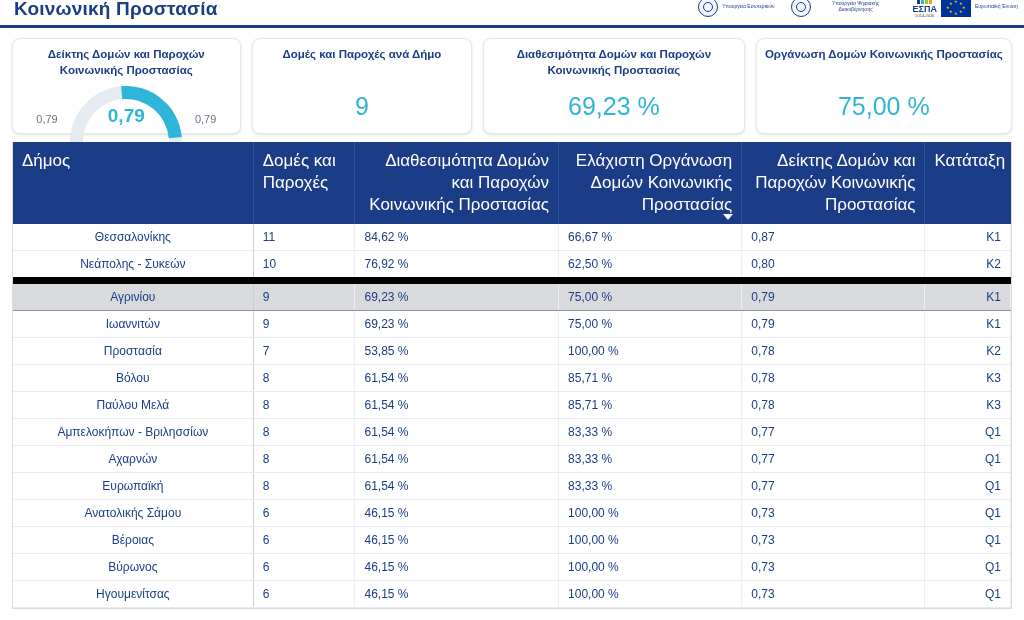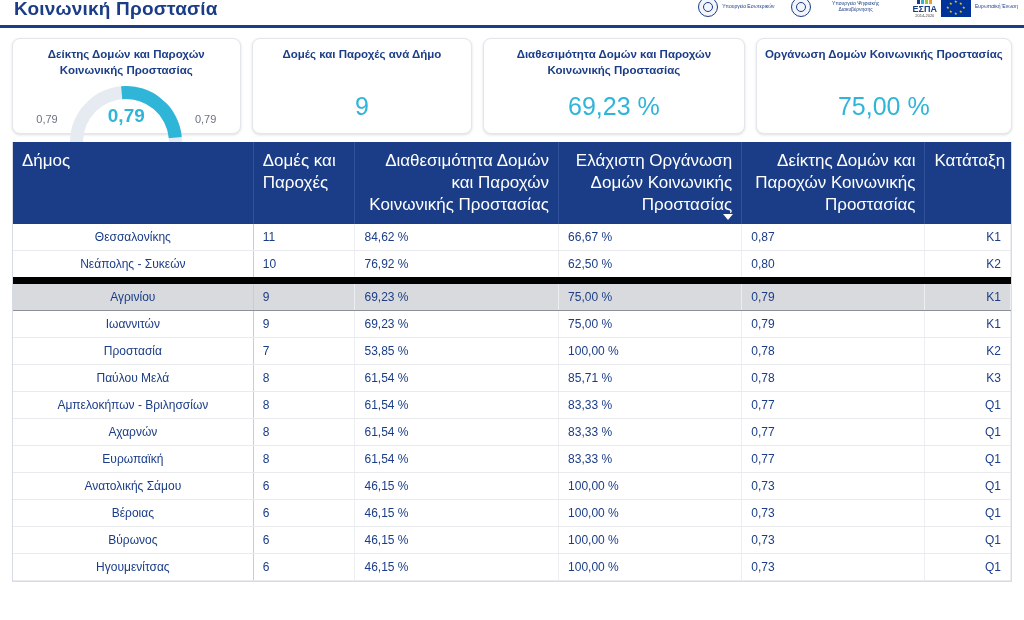--- a/index.html
+++ b/index.html
@@ -401,20 +401,28 @@
           </tr>
           <tr>
             <td class="name">Προστασία</td>
             <td class="num">7</td>
             <td class="num">53,85 %</td>
             <td class="num">100,00 %</td>
             <td class="num">0,78</td>
             <td class="ctr">K2</td>
           </tr>
           <tr>
+            <td class="name">Βόλου</td>
+            <td class="num">8</td>
+            <td class="num">61,54 %</td>
+            <td class="num">85,71 %</td>
+            <td class="num">0,78</td>
+            <td class="ctr">K3</td>
+          </tr>
+          <tr>
             <td class="name">Παύλου Μελά</td>
             <td class="num">8</td>
             <td class="num">61,54 %</td>
             <td class="num">85,71 %</td>
             <td class="num">0,78</td>
             <td class="ctr">K3</td>
           </tr>
           <tr>
             <td class="name">Αμπελοκήπων - Βριλησσίων</td>
             <td class="num">8</td>

